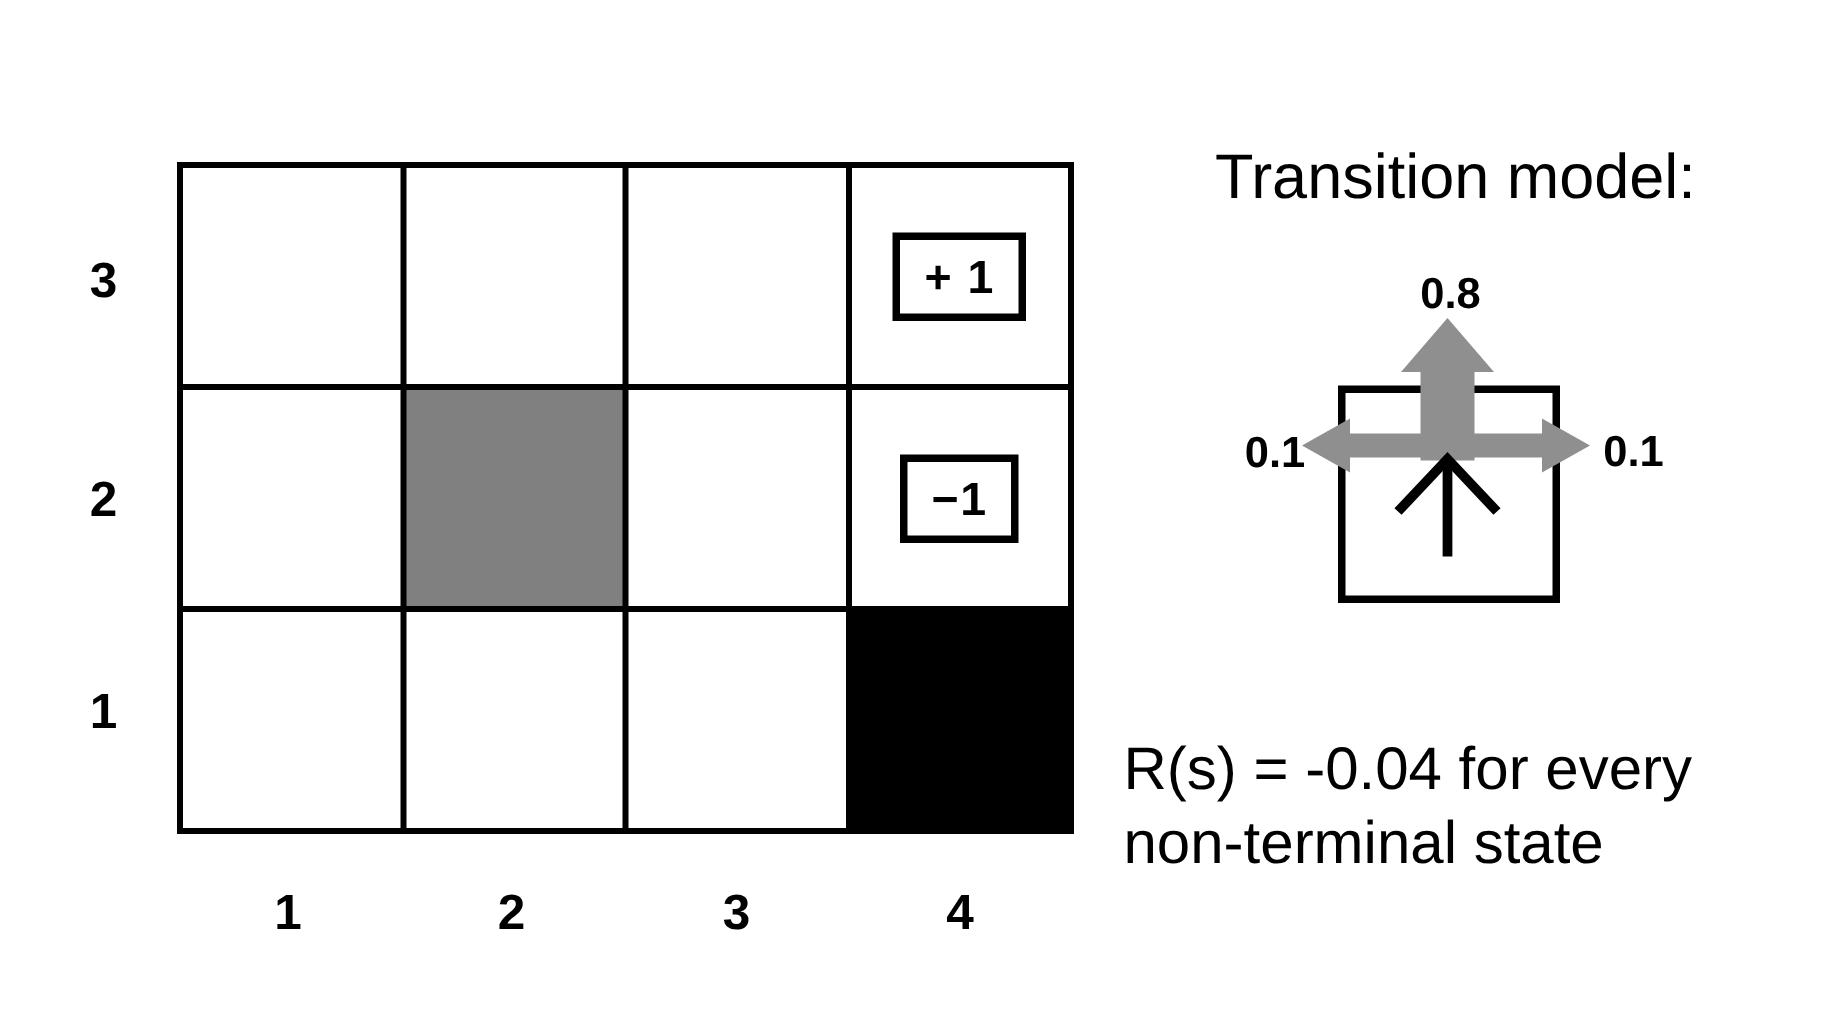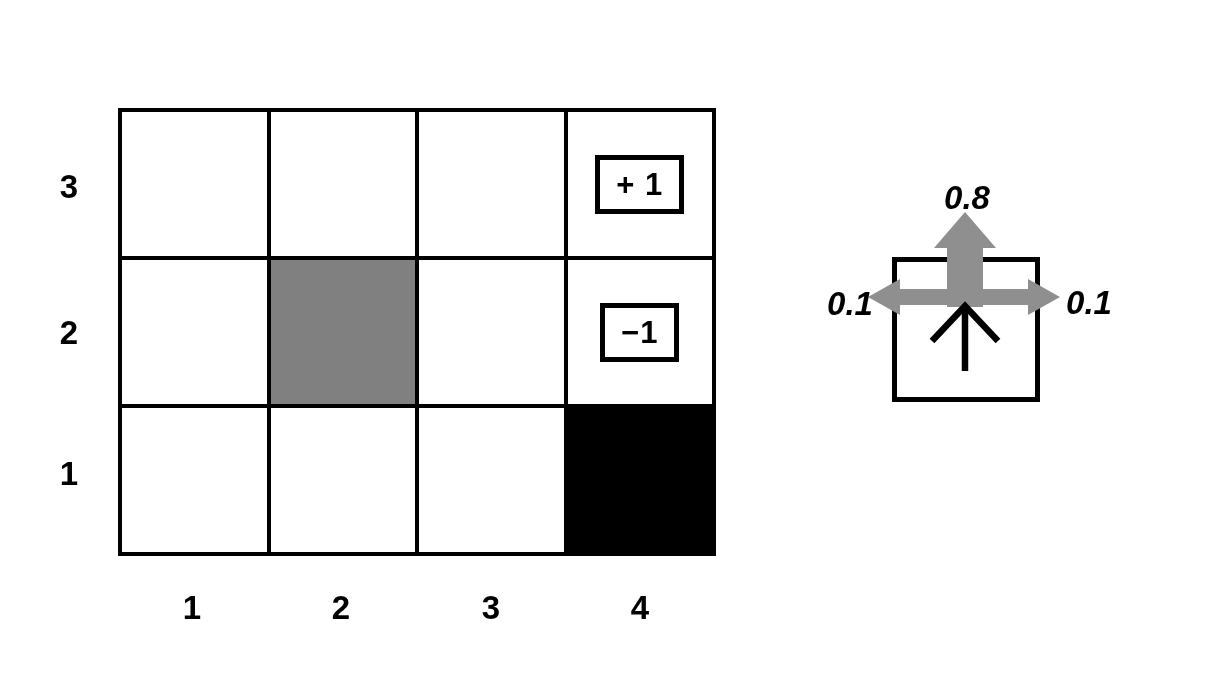--- a/index.html
+++ b/index.html
@@ -27,22 +27,22 @@
     font-weight:bold;font-size:33px;transform:translateY(-50%);
   }
   .col-label{
     position:absolute;width:40px;text-align:center;top:589px;
     font-weight:bold;font-size:33px;
   }
   
   .tm-title{position:absolute;left:810px;top:94px;font-size:42px;}
   .tm-svg{position:absolute;left:820px;top:180px;width:300px;height:240px;}
   .prob-label{
-    position:absolute;font-weight:bold;font-size:33px;line-height:1;
-    transform:translate(-50%,-50%);white-space:nowrap;font-style:italic;
+    position:absolute;font-weight:bold;font-size:29px;line-height:1;
+    transform:translate(-50%,-50%);white-space:nowrap;
   }
   
   .reward{position:absolute;left:749px;top:489px;font-size:40px;line-height:49px;}
 </style>
 </head>
 <body>
 
 <div id="stage">
 
   <div class="gridworld">
@@ -68,33 +68,38 @@
 
   <div class="row-label" style="left:52px;top:187px;">3</div>
   <div class="row-label" style="left:52px;top:333px;">2</div>
   <div class="row-label" style="left:52px;top:474px;">1</div>
 
   <div class="col-label" style="left:172px;">1</div>
   <div class="col-label" style="left:321px;">2</div>
   <div class="col-label" style="left:471px;">3</div>
   <div class="col-label" style="left:620px;">4</div>
 
+  <div class="tm-title">Transition model:</div>
 
   <svg class="tm-svg" viewBox="0 0 300 240">
 
     <rect x="74.5" y="79.5" width="143" height="140" fill="#ffffff" stroke="#000000" stroke-width="5"></rect>
 
     <polygon points="127,127 127,68 114,68 145,32 176,68 163,68 163,127" fill="#8f8f8f"></polygon>
 
     <polygon points="48,117 80,99 80,109 208,109 208,99 240,117 208,135 208,125 80,125 80,135" fill="#8f8f8f"></polygon>
 
     <g stroke="#000000" stroke-width="6.5" fill="none" stroke-linecap="butt">
       <path d="M145,191 L145,127"></path>
       <path d="M112,161 L145,126 L178,161"></path>
     </g>
   </svg>
 
   <div class="prob-label" style="left:967px;top:197px;">0.8</div>
   <div class="prob-label" style="left:850px;top:303px;">0.1</div>
   <div class="prob-label" style="left:1089px;top:302px;">0.1</div>
 
+  <div class="reward">
+    <div>R(s) = -0.04 for every</div>
+    <div>non-terminal state</div>
+  </div>
 
 </div>
 
 </body></html>

